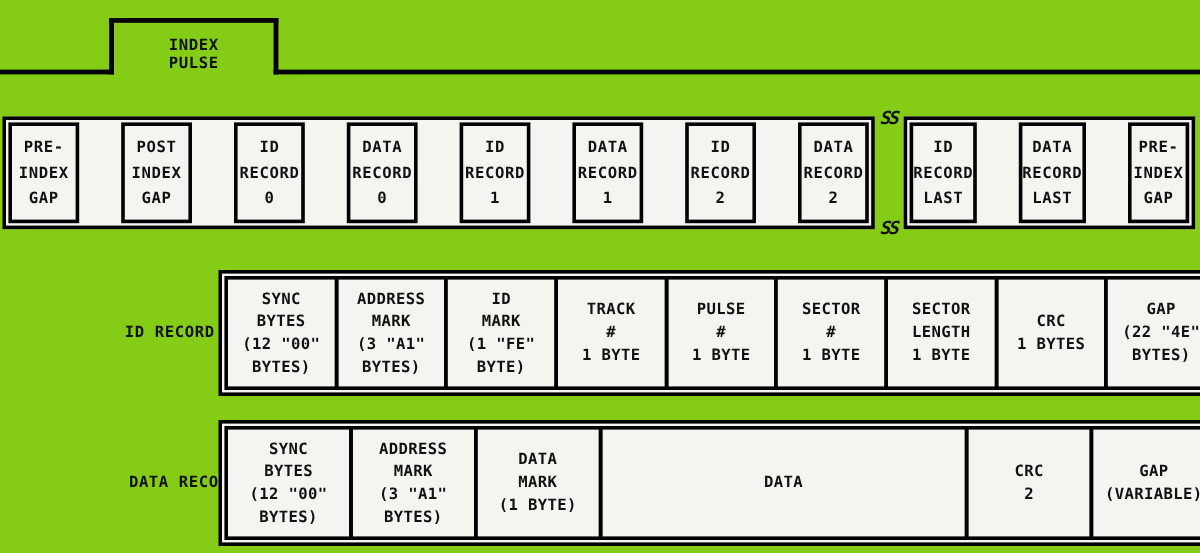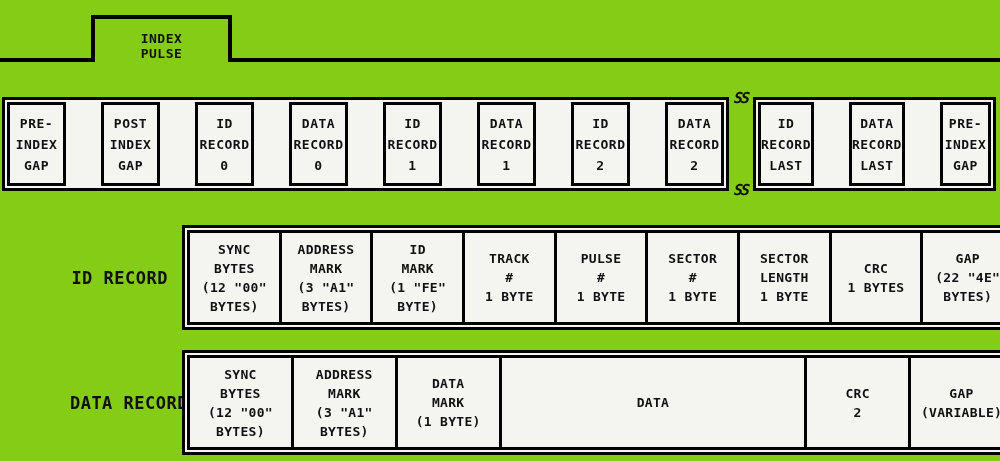--- a/index.html
+++ b/index.html
@@ -87,27 +87,27 @@
     font-size: 15px;
     letter-spacing: -2px;
     line-height: 18px;
     font-weight: 700;
   }
   .ss-top    { top: -8px; }
   .ss-bottom { bottom: -8px; }
 
   
   .row-label {
-    left: 0;
+    left: 11px;
     width: 168px;
     height: 105px;
     display: flex;
     align-items: center;
     justify-content: flex-end;
-    font-size: 17px;
+    font-size: 13px;
     letter-spacing: 0.5px;
     white-space: nowrap;
     text-align: center;
   }
   .record-box {
     left: 182px;
     width: 838px;
     height: 105px;
     border: 3px solid #000;
     padding: 2px;

